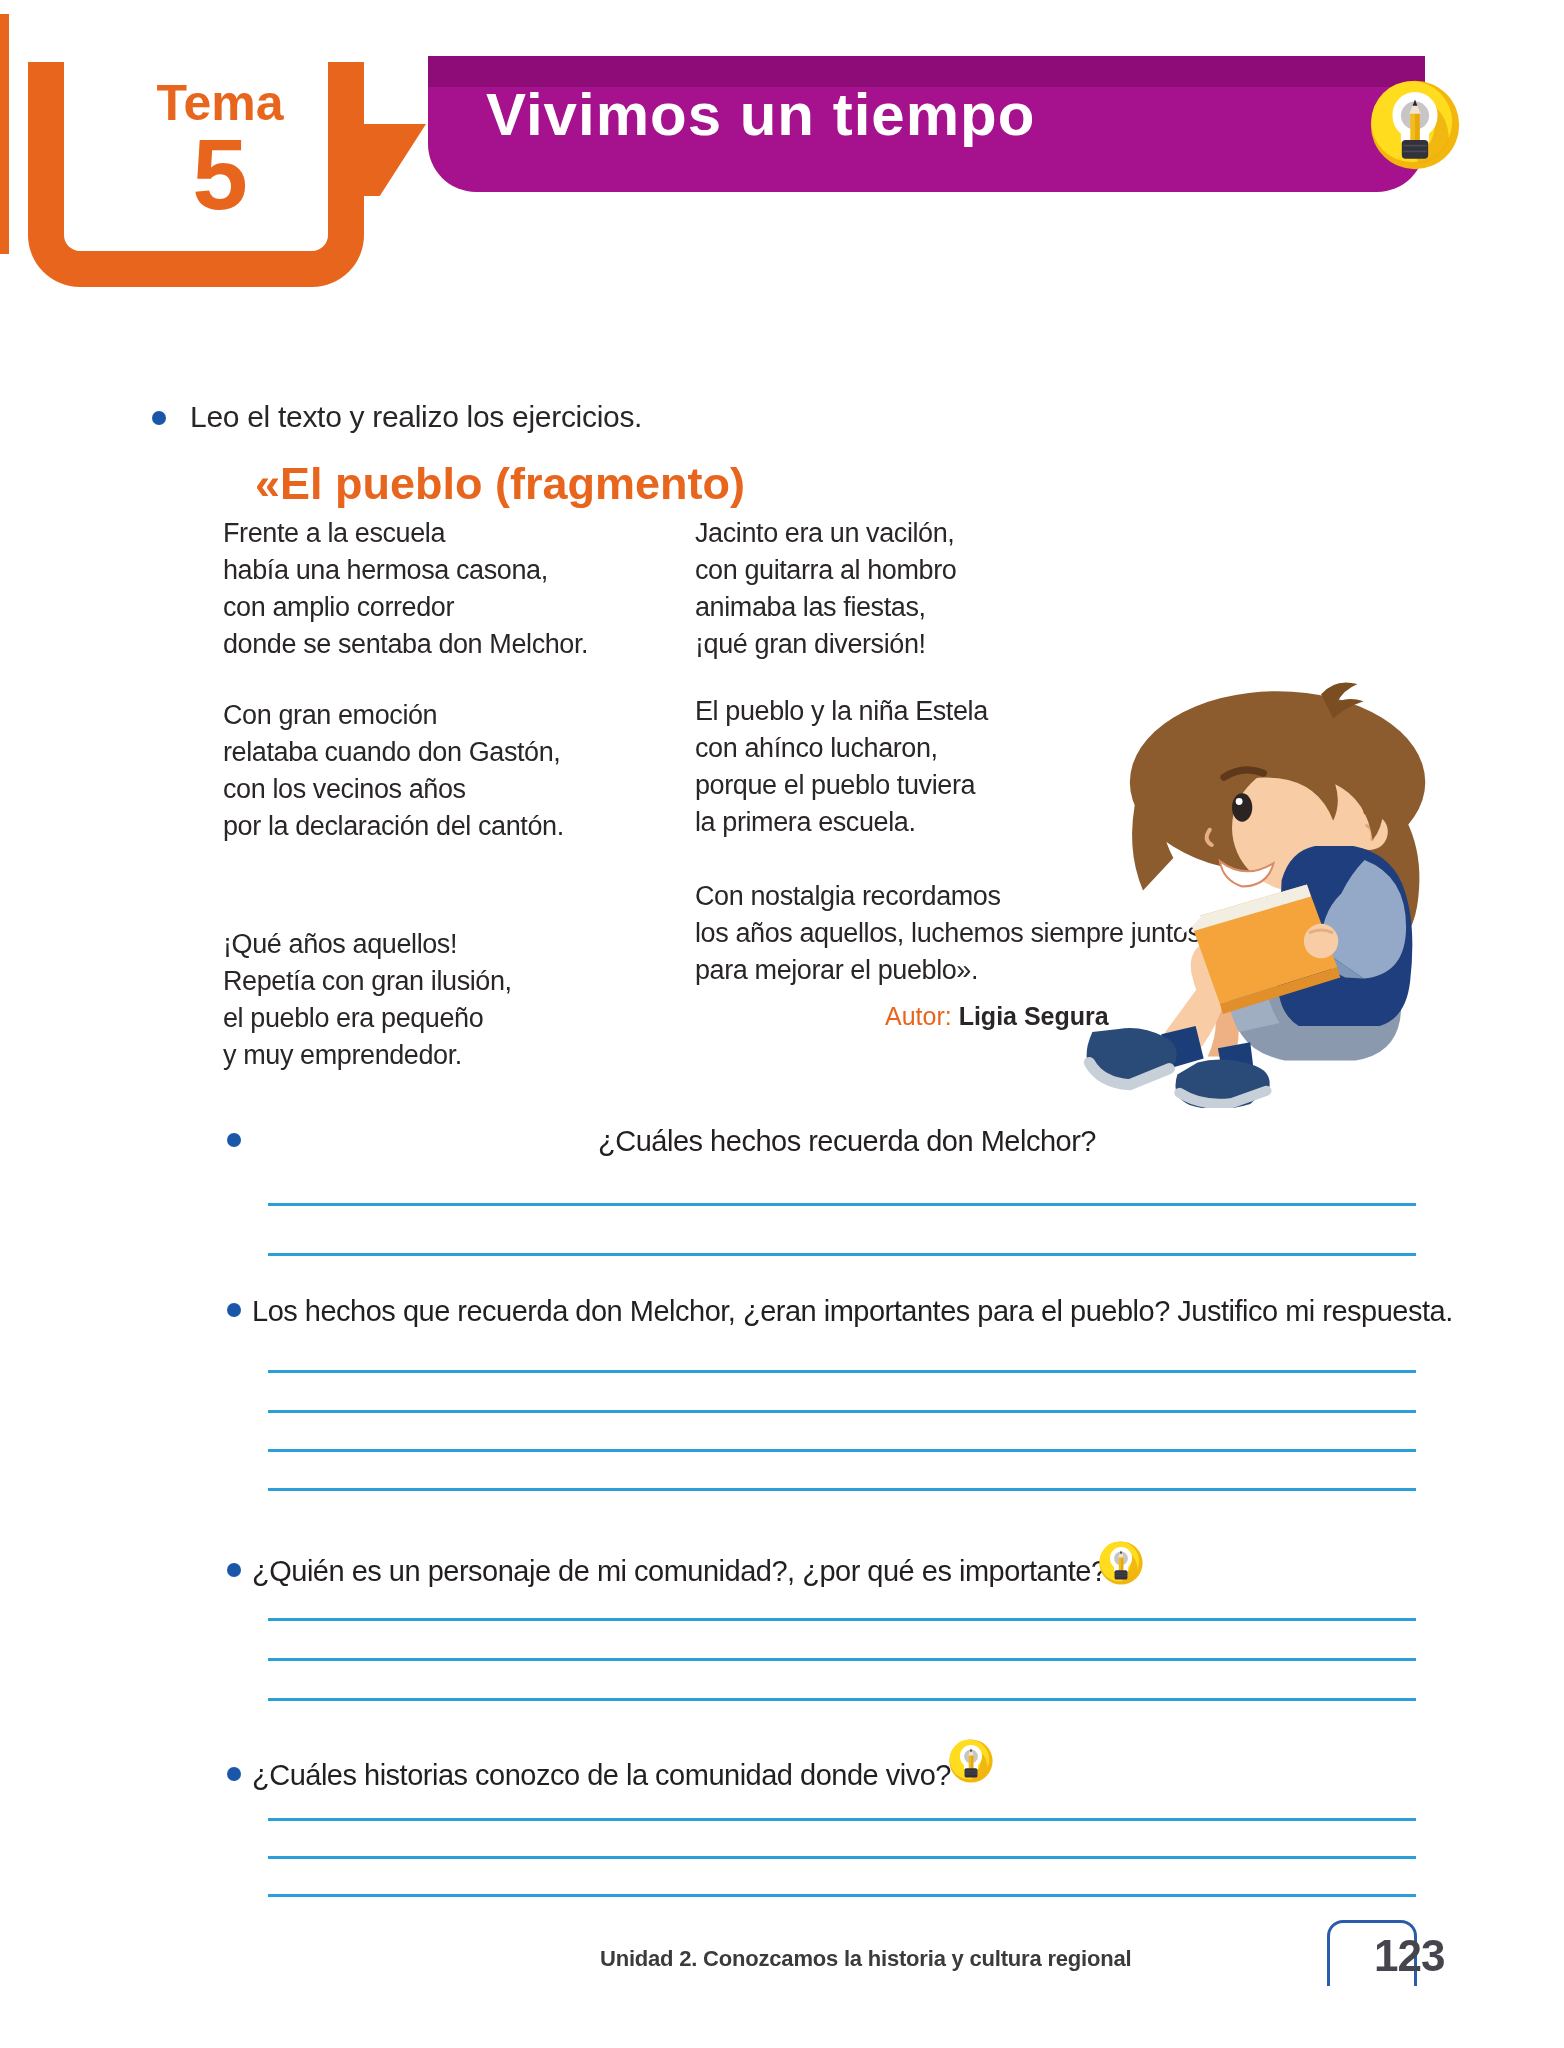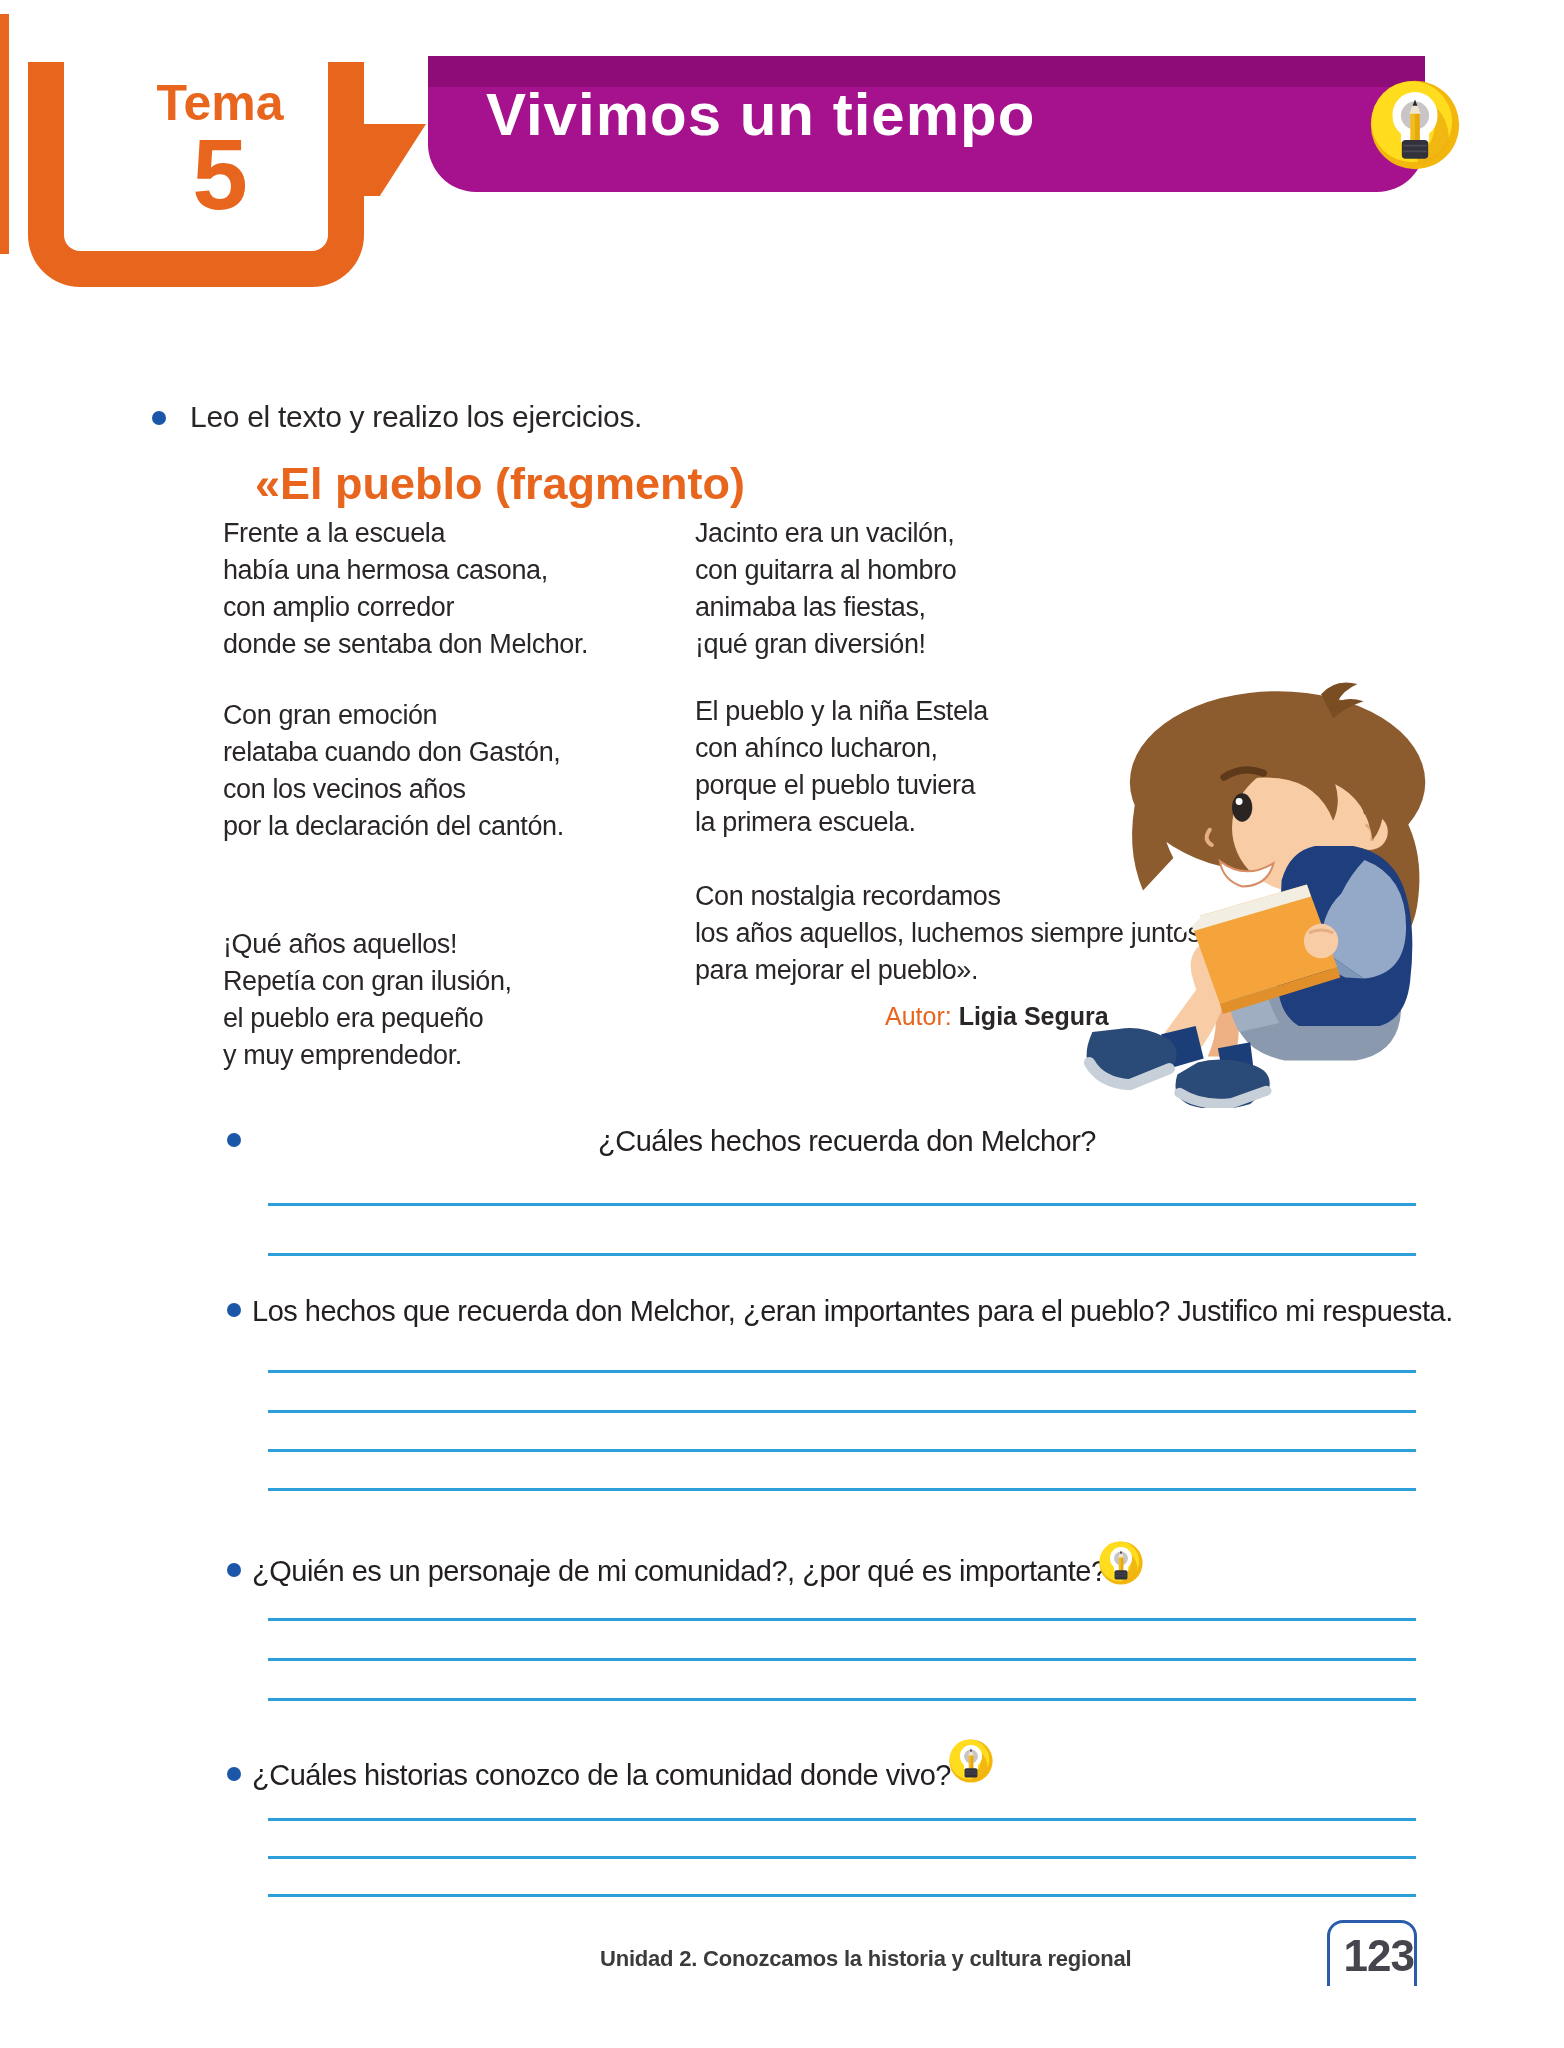--- a/index.html
+++ b/index.html
@@ -44,21 +44,21 @@
   .q-text{left:252px;width:1190px;font-size:29px;letter-spacing:-0.5px;color:#231F20;white-space:nowrap;}
   .q1t{top:1125px;text-align:center;} .q2t{top:1295px;} .q3t{top:1555px;} .q4t{top:1759px;}
   .q1d{left:227px;top:1133px;} .q2d{left:227px;top:1303px;} .q3d{left:227px;top:1563px;} .q4d{left:227px;top:1767px;}
   .aline{left:268px;width:1148px;height:0;border-top:3px solid #2C9ED8;}
 
   
   .footer-unit{left:600px;top:1946px;width:715px;font-size:22px;font-weight:bold;
                color:#3B3B3D;letter-spacing:-0.2px;white-space:nowrap;}
   .page-box{left:1327px;top:1920px;width:90px;height:66px;box-sizing:border-box;
             border:3px solid #2A5CAA;border-bottom:none;border-radius:16px 16px 0 0;}
-  .page-num{width:100%;text-align:right;margin-top:8px;font-size:44px;font-weight:bold;color:#45454D;letter-spacing:-1px;}
+  .page-num{width:100%;text-align:left;margin-top:8px;font-size:44px;font-weight:bold;color:#45454D;letter-spacing:-1px;margin-left:44px;}
 
   .boy{left:1080px;top:678px;width:385px;height:430px;}
 </style>
 </head>
 <body>
 
 <svg width="0" height="0" style="position:absolute">
   <defs>
     <g id="idea-icon-shape">
       <circle cx="50" cy="50" r="47" fill="#F2B60D"></circle>

